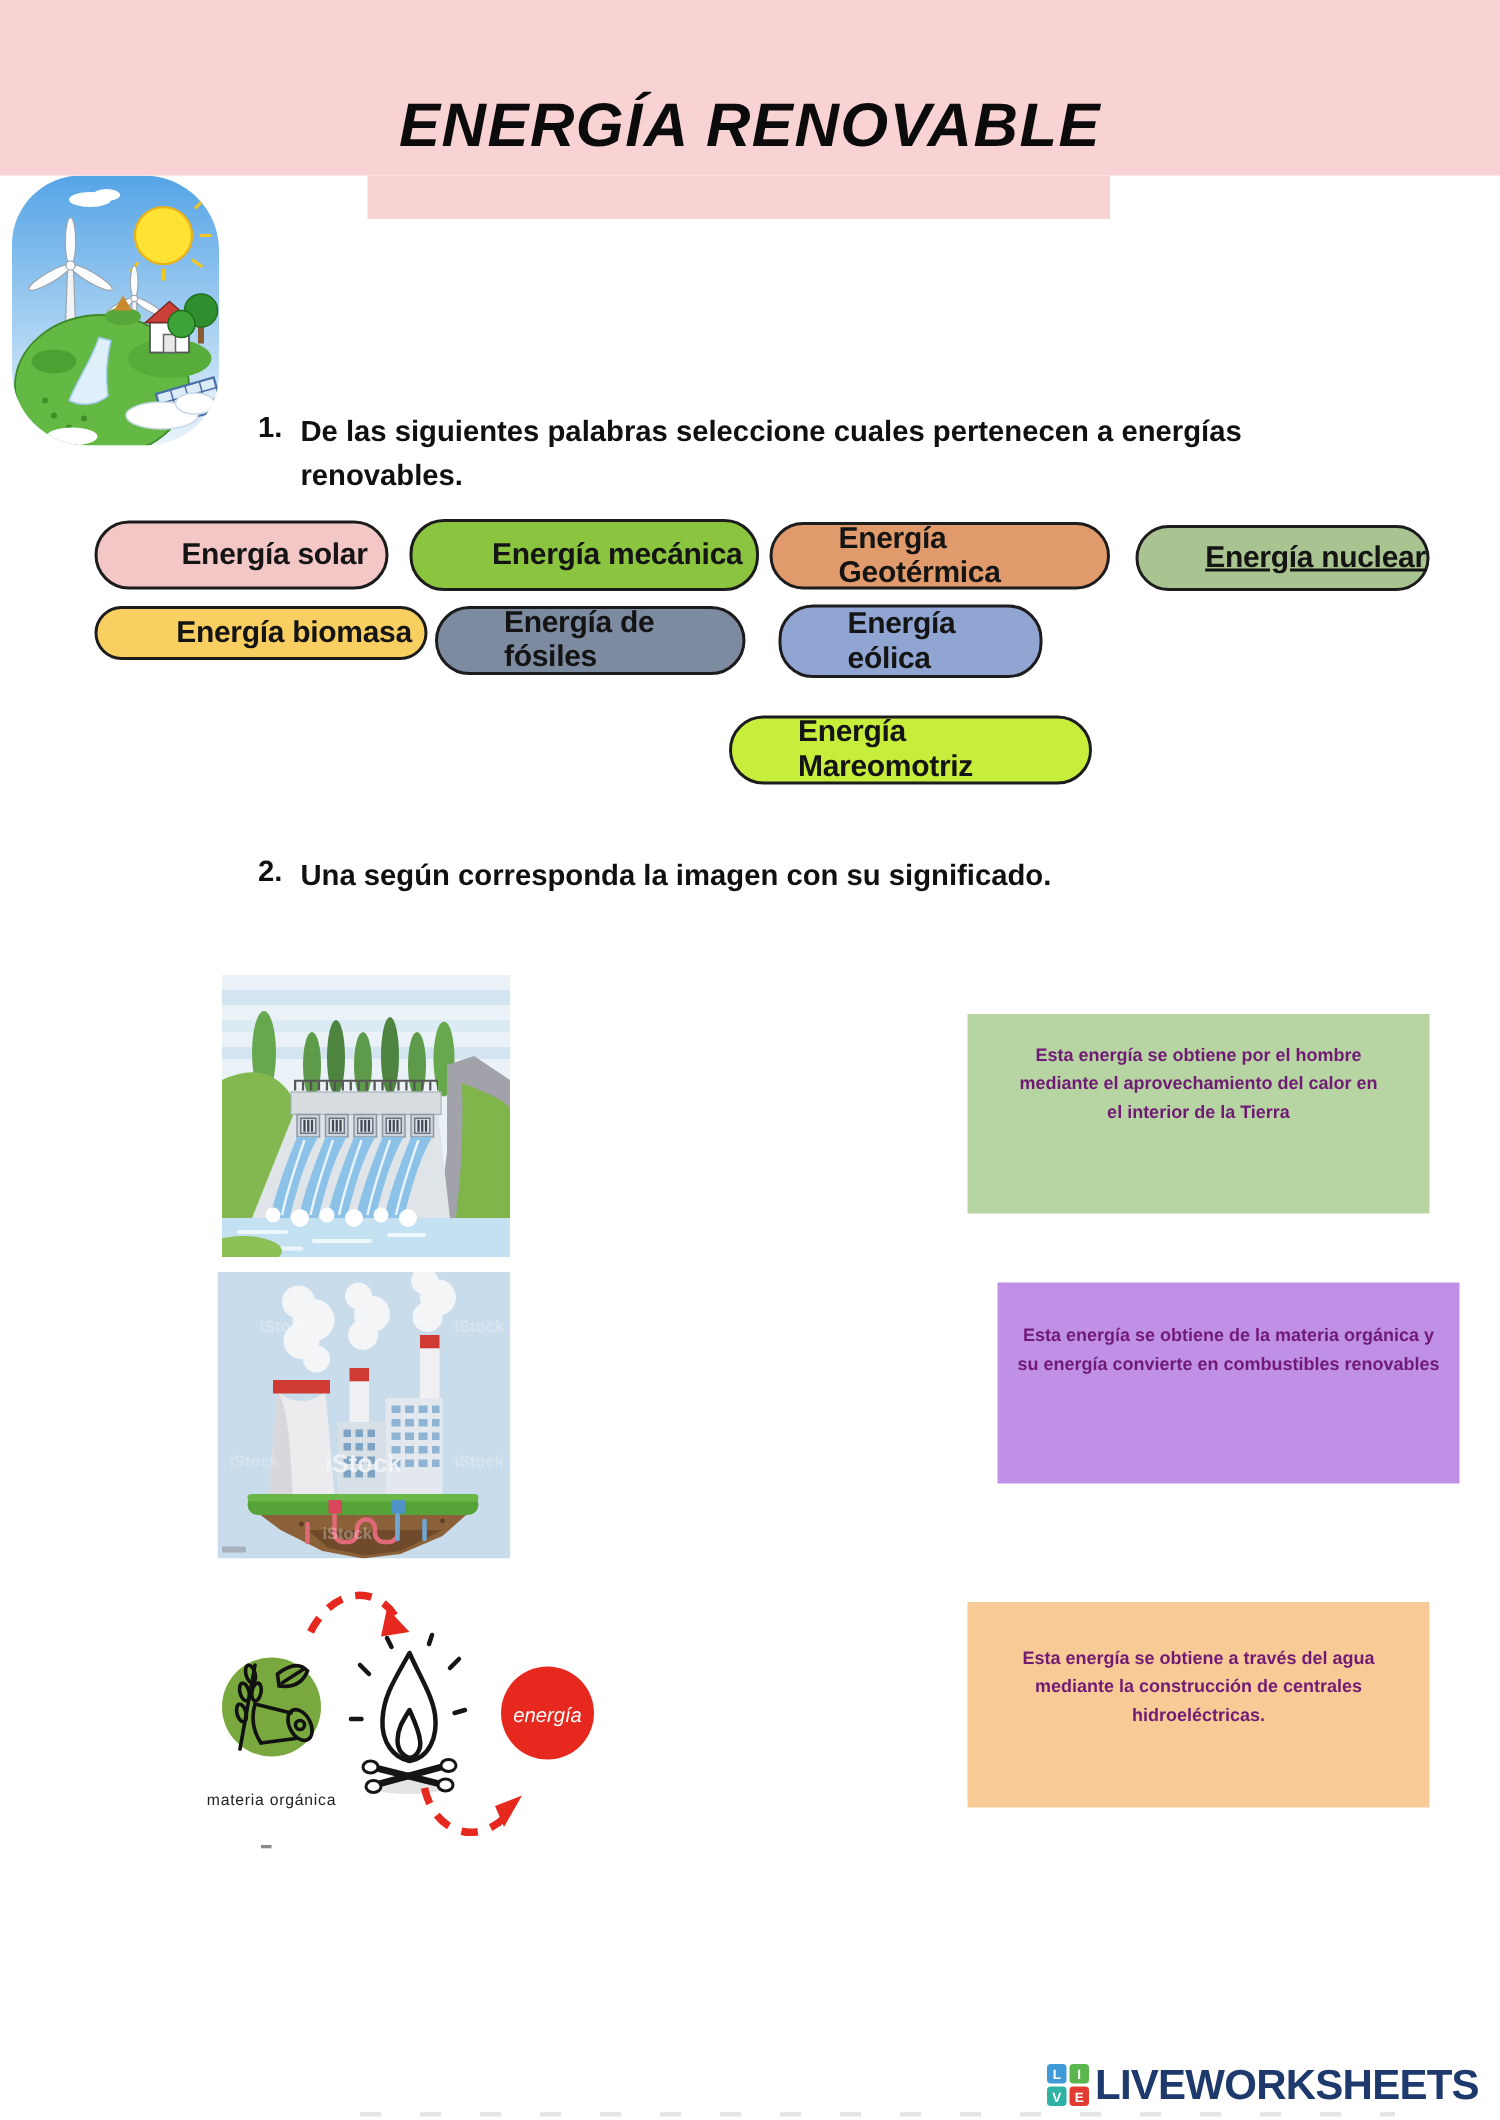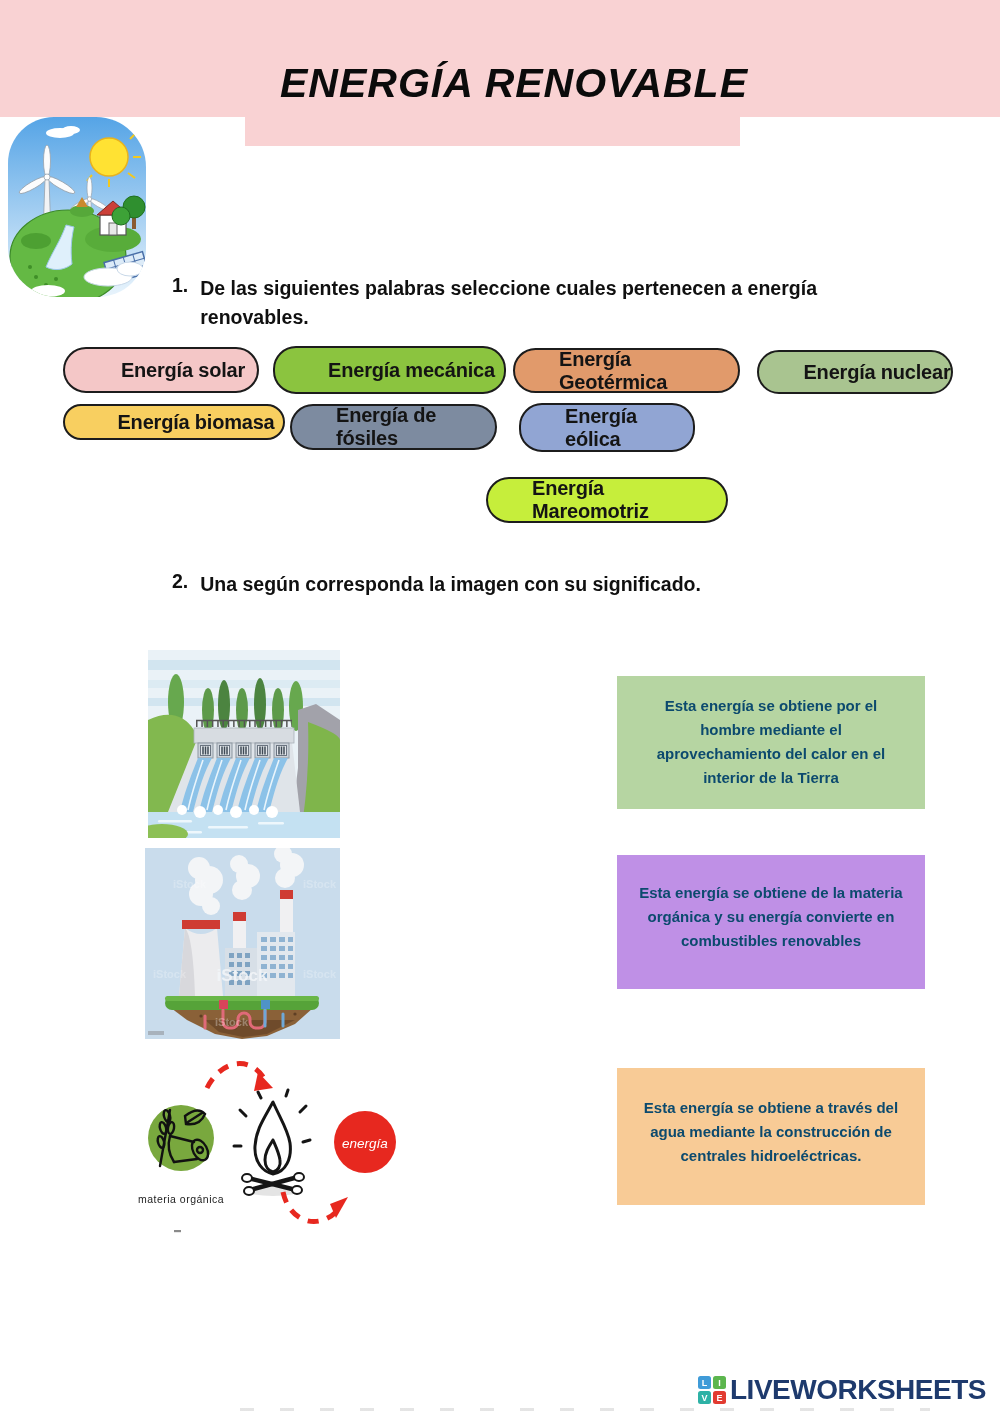--- a/index.html
+++ b/index.html
@@ -4,21 +4,21 @@
 <style>
   html,body { margin:0; padding:0; background:#ffffff; }
   .page {
     position:relative; width:1000px; height:1413px; background:#ffffff;
     font-family:"Liberation Sans", sans-serif; overflow:hidden;
   }
   
   .band { position:absolute; left:0; top:0; width:1000px; height:117px; background:#f9d2d3; }
   .band-sub { position:absolute; left:245px; top:117px; width:495px; height:29px; background:#f9d2d3; }
   .title {
-    position:absolute; left:164px; top:60px; width:700px; text-align:center;
+    position:absolute; left:150px; top:60px; width:700px; text-align:center;
     font-size:41px; font-weight:bold; font-style:italic; letter-spacing:1px; color:#0b0b0b;
   }
   
   .eco { position:absolute; left:8px; top:117px; width:138px; height:180px;
          border-radius:46px 50px 48px 50px; overflow:hidden; }
   
   .question { position:absolute; display:flex; gap:12px; font-weight:bold; font-size:19.5px; color:#101010; }
   .q1 { left:172px; top:274px; }
   .q2 { left:172px; top:570px; }
   .qtext { width:660px; line-height:1.5; }
@@ -26,24 +26,24 @@
   .chip {
     position:absolute; box-sizing:border-box; border:2.5px solid #1c1c1c; border-radius:23px;
     display:flex; align-items:center; justify-content:center;
     font-weight:bold; font-size:20px; color:#141414; letter-spacing:-0.2px;padding-left:44px;
   }
   
   .img-frame { position:absolute; }
   
   .defbox {
     position:absolute; width:308px; box-sizing:border-box; text-align:center;
-    font-weight:bold; font-size:15px; color:#0c4a6e; line-height:1.6;
+    font-weight:bold; font-size:12px; color:#701a75; line-height:1.6;margin-left:28px;
   }
   .def-green  { left:617px; top:676px;  height:133px; padding:18px 34px 0; }
-  .def-purple { left:617px; top:855px;  height:134px; padding:26px 12px 12px;text-align:center; }
+  .def-purple { left:637px; top:855px;  height:134px; padding:26px 12px 12px;text-align:center; }
   .def-orange { left:617px; top:1068px; height:137px; padding:28px 20px 0; }
   
   .footer { position:absolute; left:698px; top:1371px; height:38px; display:flex; align-items:center; gap:4px; }
   .logo-grid { display:grid; grid-template-columns:13px 13px; grid-auto-rows:13px; gap:2px; }
   .logo-sq { border-radius:2.5px; display:flex; align-items:center; justify-content:center;
              color:#ffffff; font-size:9px; font-weight:bold; }
   .brand { font-size:28px; font-weight:800; color:#1e3a6d; letter-spacing:-0.5px; }
   .cutoff {
     position:absolute; left:240px; top:1408px; width:690px; height:3px; opacity:.4;
     background:repeating-linear-gradient(90deg,#bdbdbd 0 14px, transparent 14px 40px);
@@ -128,27 +128,27 @@
       <g>
         <ellipse cx="100" cy="160" rx="24" ry="9" fill="#ffffff" stroke="#c8d8e8" stroke-width="1"></ellipse>
         <ellipse cx="122" cy="152" rx="13" ry="7" fill="#ffffff" stroke="#c8d8e8" stroke-width="1"></ellipse>
         <ellipse cx="40" cy="174" rx="17" ry="6" fill="#ffffff"></ellipse>
       </g>
     </svg>
   </div>
 
   <div class="question q1">
     <span>1.</span>
-    <span class="qtext">De las siguientes palabras seleccione cuales pertenecen a energía renovables.</span>
+    <span class="qtext">De las siguientes palabras seleccione cuales pertenecen a energías renovables.</span>
   </div>
 
   <div class="chip" style="left: 63px; top: 347px; width: 196px; height: 46px; background-color: rgb(244, 199, 199);">Energía solar</div>
   <div class="chip" style="left: 273px; top: 346px; width: 233px; height: 48px; background-color: rgb(139, 196, 63);">Energía mecánica</div>
   <div class="chip" style="left: 513px; top: 348px; width: 227px; height: 45px; background-color: rgb(225, 154, 107);">Energía Geotérmica</div>
-  <div class="chip" style="left: 757px; top: 350px; width: 196px; height: 44px; background-color: rgb(169, 196, 144);">Energía nuclear</div>
+  <div class="chip" style="left: 757px; top: 350px; width: 196px; height: 44px; background-color: rgb(169, 196, 144); text-decoration: underline;">Energía nuclear</div>
   <div class="chip" style="left: 63px; top: 404px; width: 222px; height: 36px; background-color: rgb(248, 207, 96);">Energía biomasa</div>
   <div class="chip" style="left: 290px; top: 404px; width: 207px; height: 46px; background-color: rgb(125, 139, 160);">Energía de fósiles</div>
   <div class="chip" style="left: 519px; top: 403px; width: 176px; height: 49px; background-color: rgb(145, 165, 211);">Energía eólica</div>
   <div class="chip" style="left: 486px; top: 477px; width: 242px; height: 46px; background-color: rgb(198, 238, 59);">Energía Mareomotriz</div>
 
   <div class="question q2">
     <span>2.</span>
     <span class="qtext">Una según corresponda la imagen con su significado.</span>
   </div>
 

